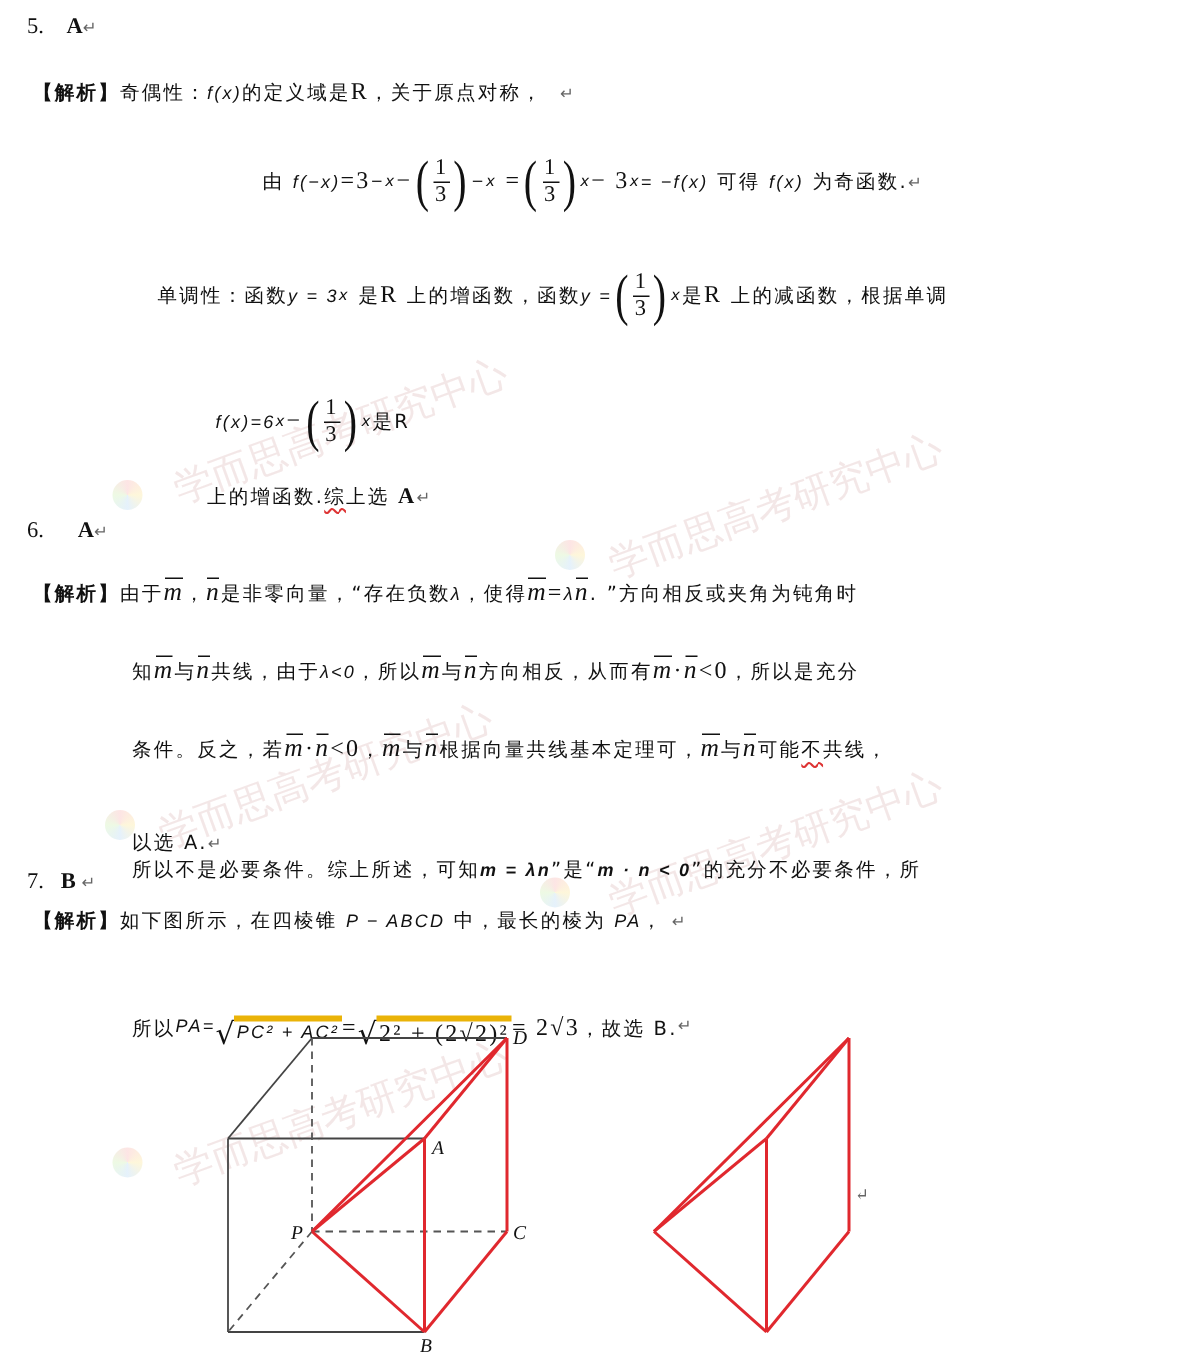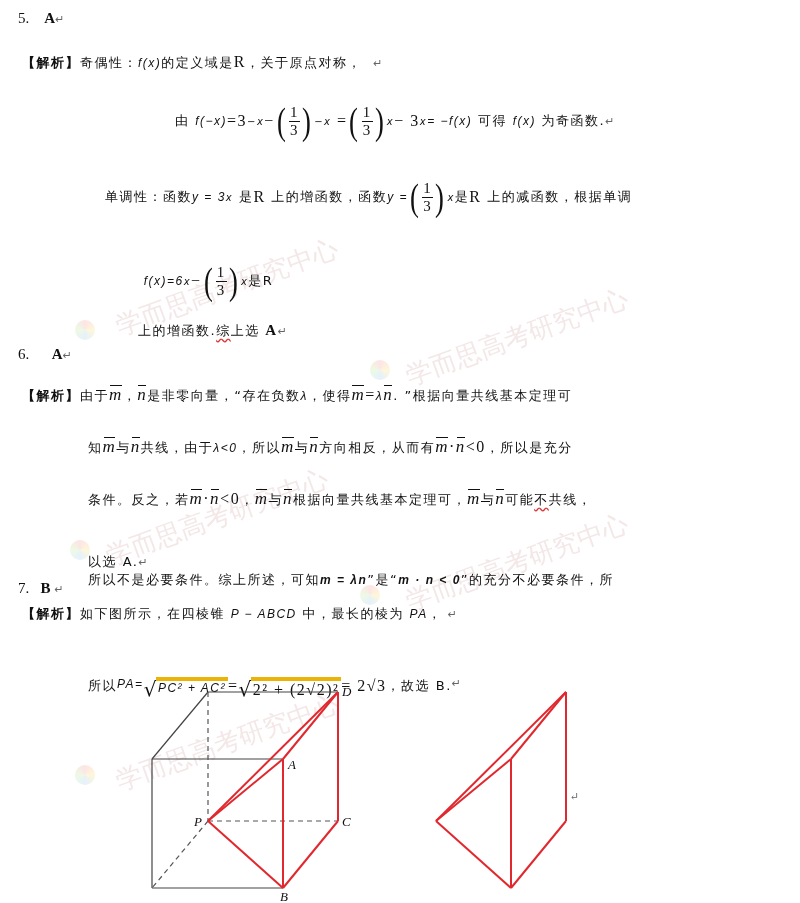--- a/index.html
+++ b/index.html
@@ -121,21 +121,21 @@
   <span>上的增函数.</span><span class="wavy">综</span><span>上选</span>
   <span class="num bold">A</span><span class="ret">↵</span>
 </div>
 
 <div class="abs num" style="left:18px;top:346px;">
   <span>6.</span>&nbsp;&nbsp;&nbsp;&nbsp;&nbsp;
   <span class="bold">A</span><span class="ret">↵</span>
 </div>
 
 <div class="abs cn" style="left:22px;top:385px;">
-  <span class="bold">【解析】</span><span>由于</span><span class="vec">m</span><span>，</span><span class="vec">n</span><span>是非零向量，“存在负数</span><span class="it">λ</span><span>，使得</span><span class="vec">m</span><span class="rm">=</span><span class="it">λ</span><span class="vec">n</span><span>. ”根据向量共线基本定理可</span>
+  <span class="bold">【解析】</span><span>由于</span><span class="vec">m</span><span>，</span><span class="vec">n</span><span>是非零向量，“存在负数</span><span class="it">λ</span><span>，使得</span><span class="vec">m</span><span class="rm">=</span><span class="it">λ</span><span class="vec">n</span><span>. ”方向相反或夹角为钝角时</span>
 </div>
 
 <div class="abs cn" style="left:88px;top:437px;">
   <span>知</span><span class="vec">m</span><span>与</span><span class="vec">n</span><span>共线，由于</span><span class="it">λ&lt;0</span><span>，所以</span><span class="vec">m</span><span>与</span><span class="vec">n</span><span>方向相反，从而有</span><span class="vec">m</span><span class="rm">·</span><span class="vec">n</span><span class="rm">&lt;0</span><span>，所以是充分</span>
 </div>
 
 <div class="abs cn" style="left:88px;top:489px;">
   <span>条件。反之，若</span><span class="vec">m</span><span class="rm">·</span><span class="vec">n</span><span class="rm">&lt;0</span><span>，</span><span class="vec">m</span><span>与</span><span class="vec">n</span><span>根据向量共线基本定理可，</span><span class="vec">m</span><span>与</span><span class="vec">n</span><span>可能</span><span class="wavy">不</span><span>共线，</span>
 </div>
 

